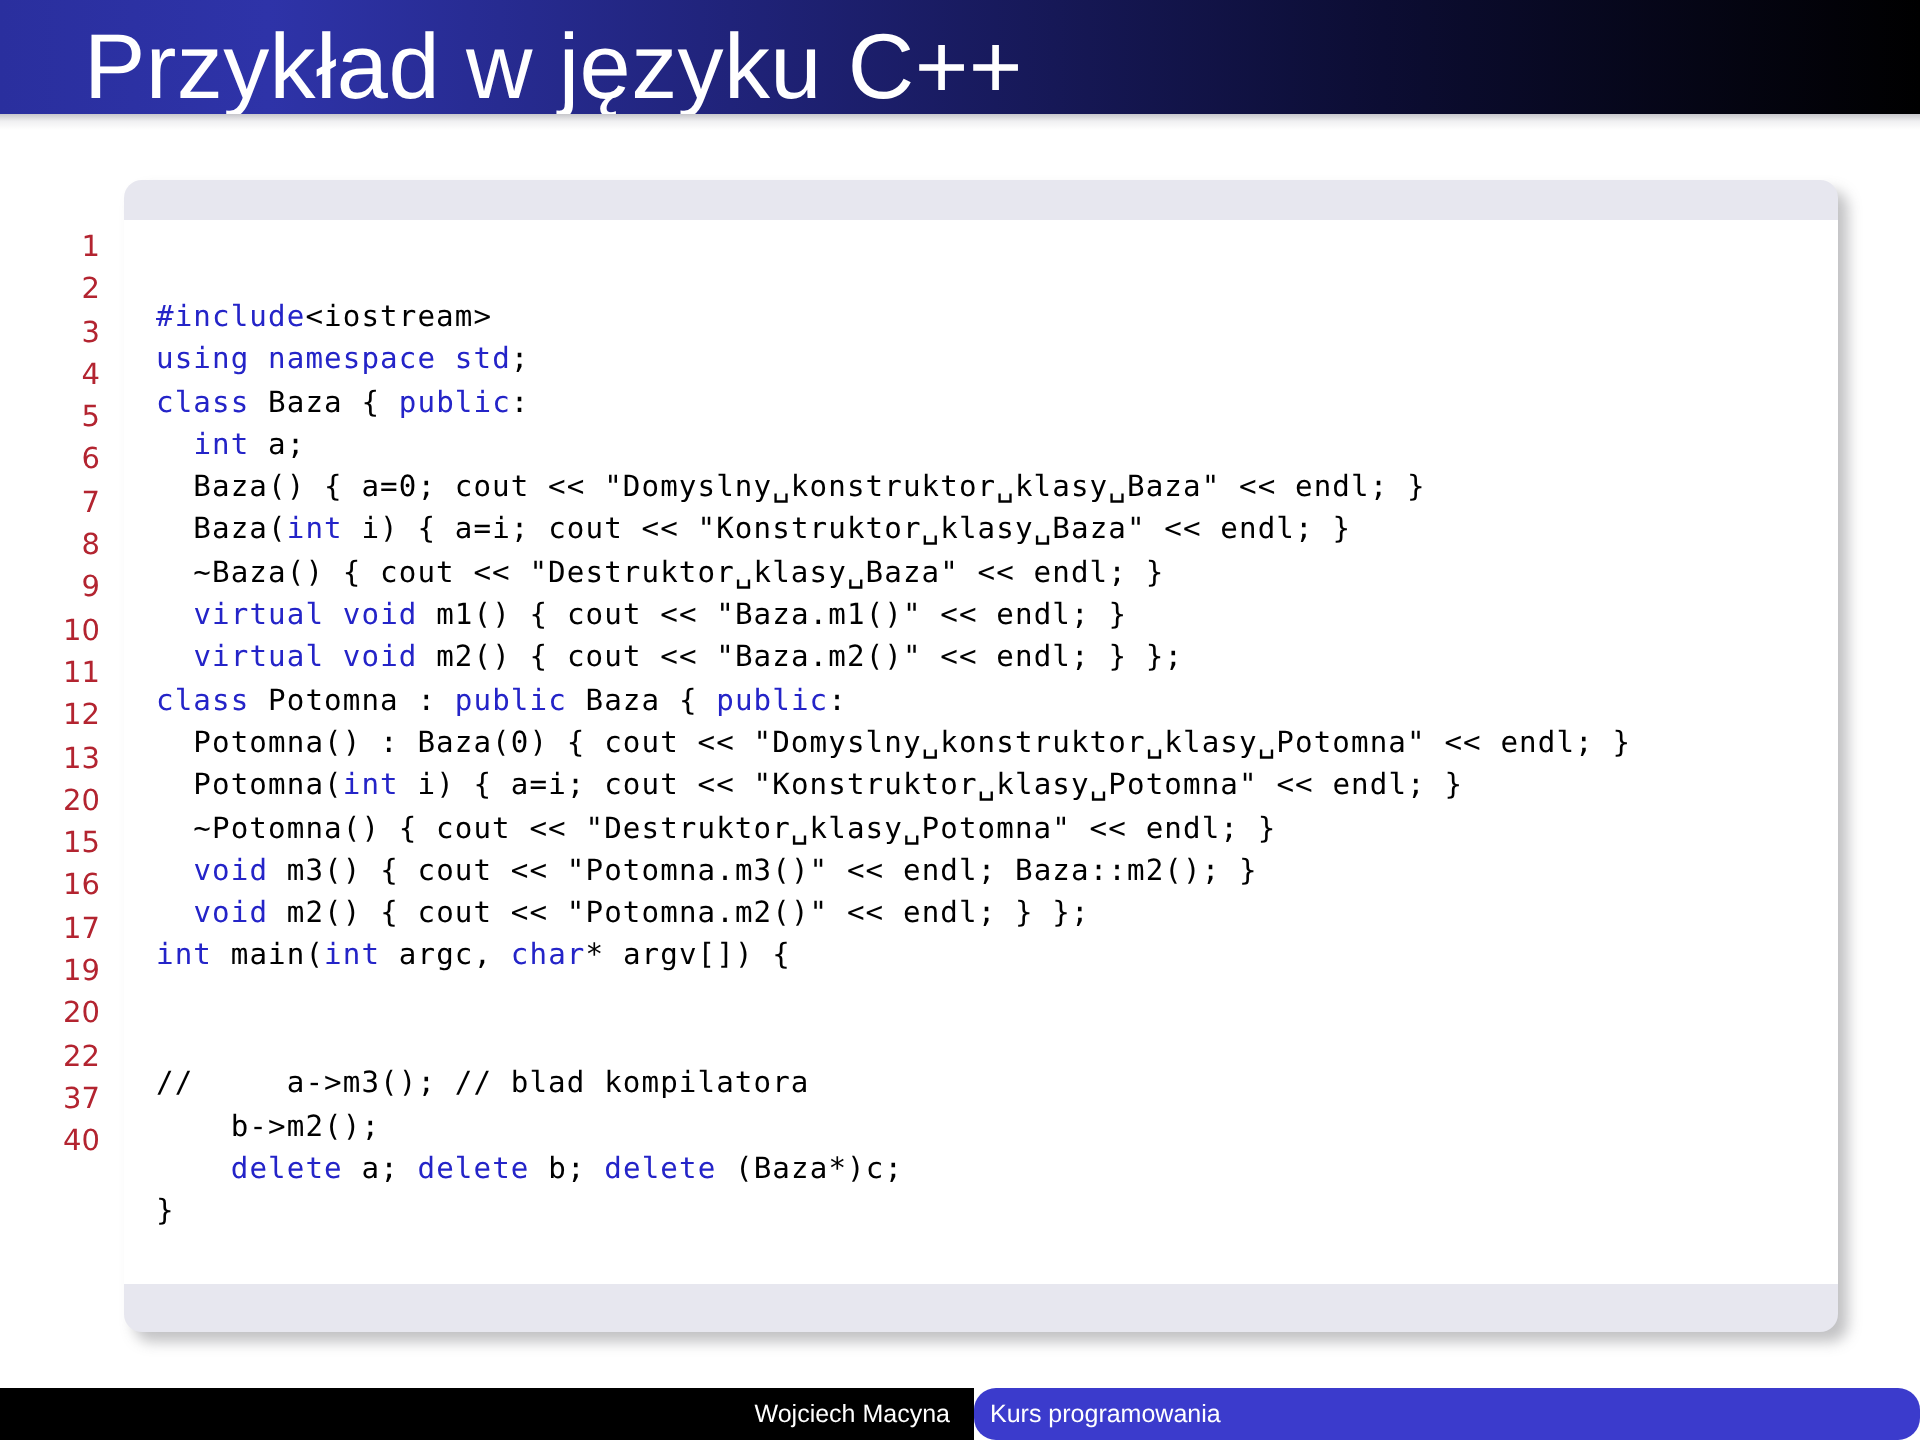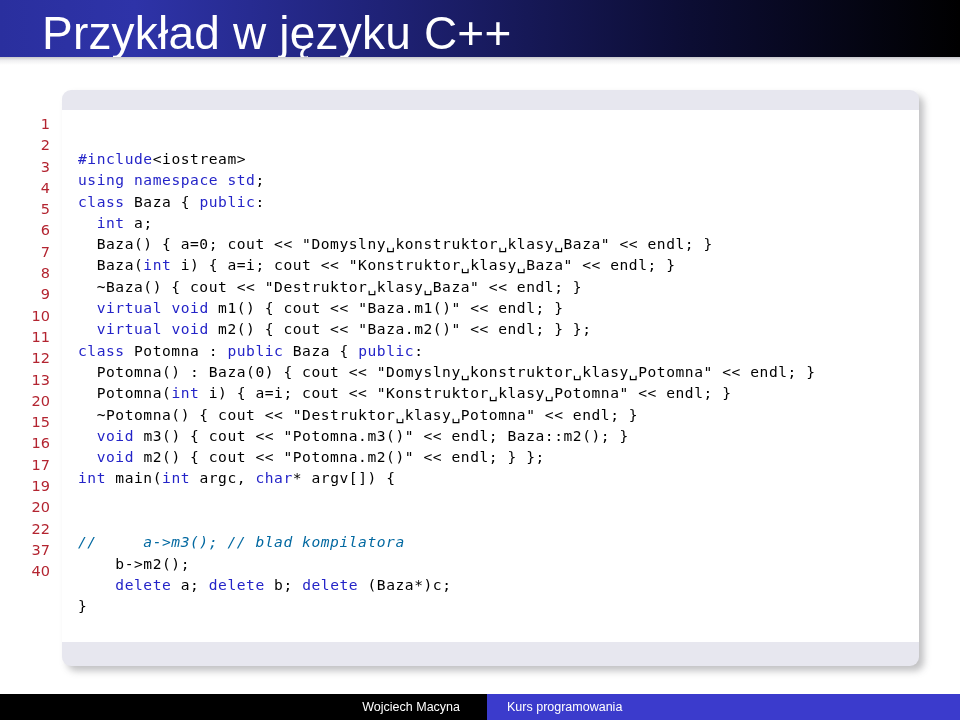--- a/index.html
+++ b/index.html
@@ -95,49 +95,50 @@
   }
   .linecode {
     position: absolute;
     left: 54px;
     top: 0;
     color: #000000;
     letter-spacing: 0.55px;
     margin-top: 34px;
   }
   .kw  { color: #2424c8; }
-  .cm  { color: #0369a1; font-style: italic; }
+  .cm  { color: #000000; }
 
   
   .footer {
     position: absolute;
     left: 0;
     bottom: 0;
     width: 960px;
     height: 26px;
     display: flex;
   }
   .footer-left {
     width: 487px;
     height: 26px;
     background: #000000;
     display: flex;
     align-items: center;
     justify-content: flex-end;
-    padding-right: 27px;
+    padding-right: 12px;
     box-sizing: border-box;
   }
   .footer-right {
     flex: 1;
     height: 26px;
     background: #3b3bcc;
     display: flex;
     align-items: center;
-    padding-left: 20px;
+    padding-left: 8px;
     box-sizing: border-box;
+    border-radius: 11px;
   }
   .footer-text {
     color: #ffffff;
     font-size: 12.5px;
     white-space: nowrap;
   }
 </style>
 </head>
 <body>
 

